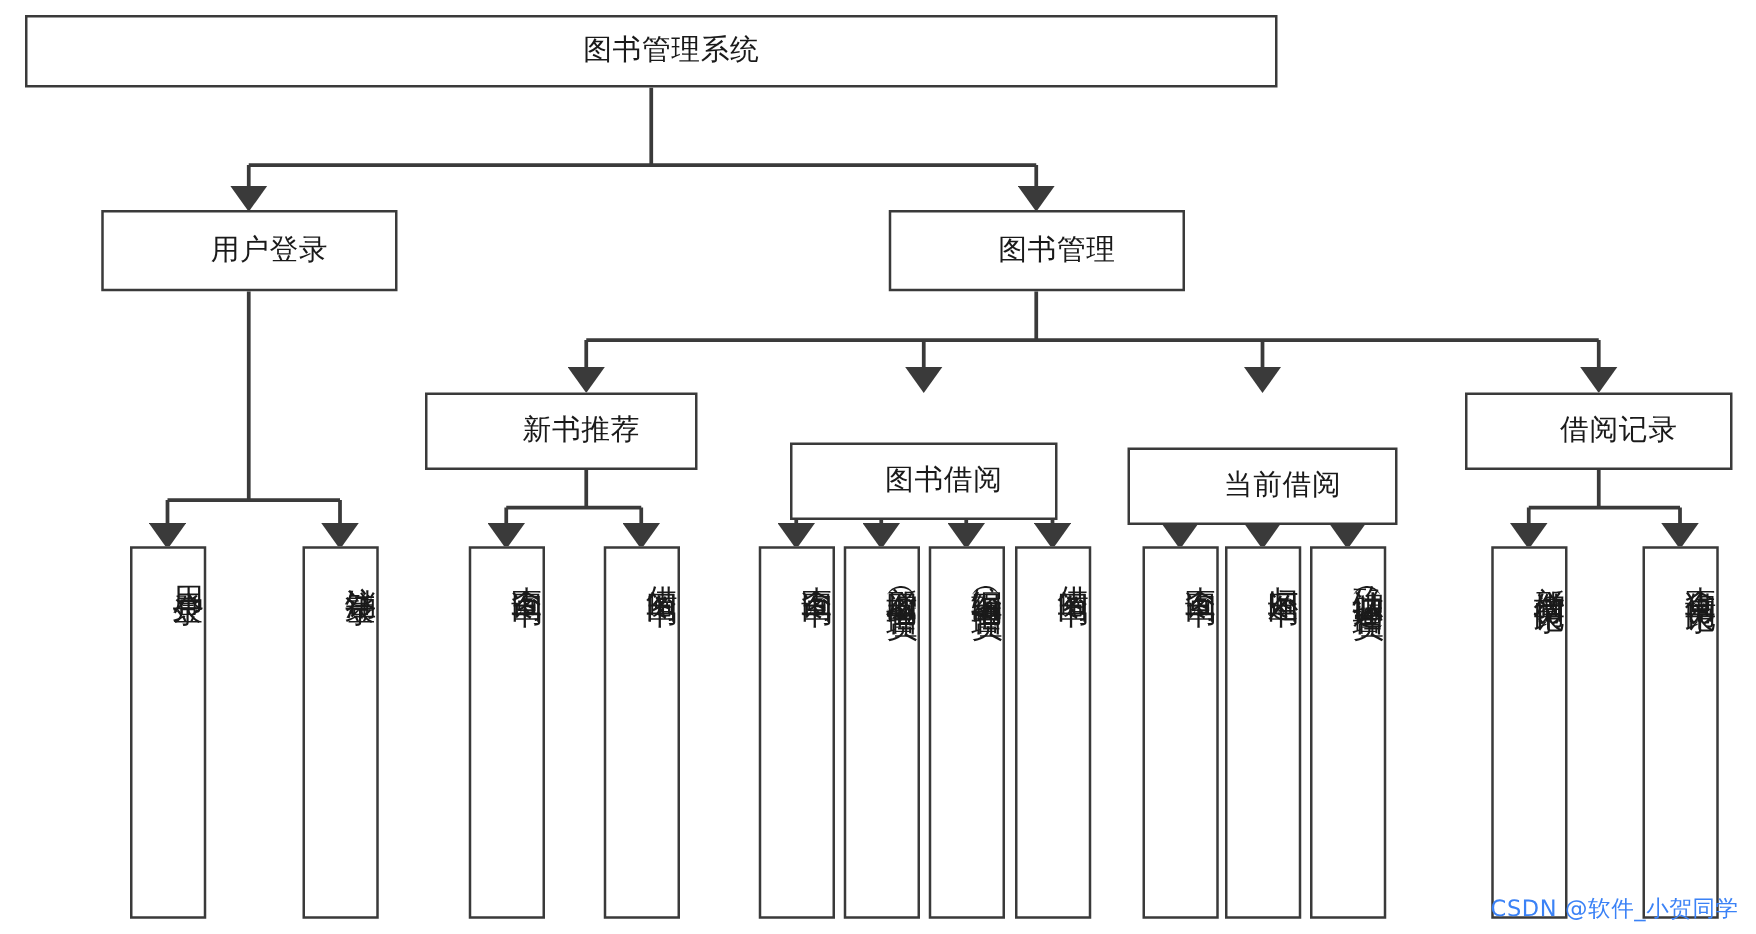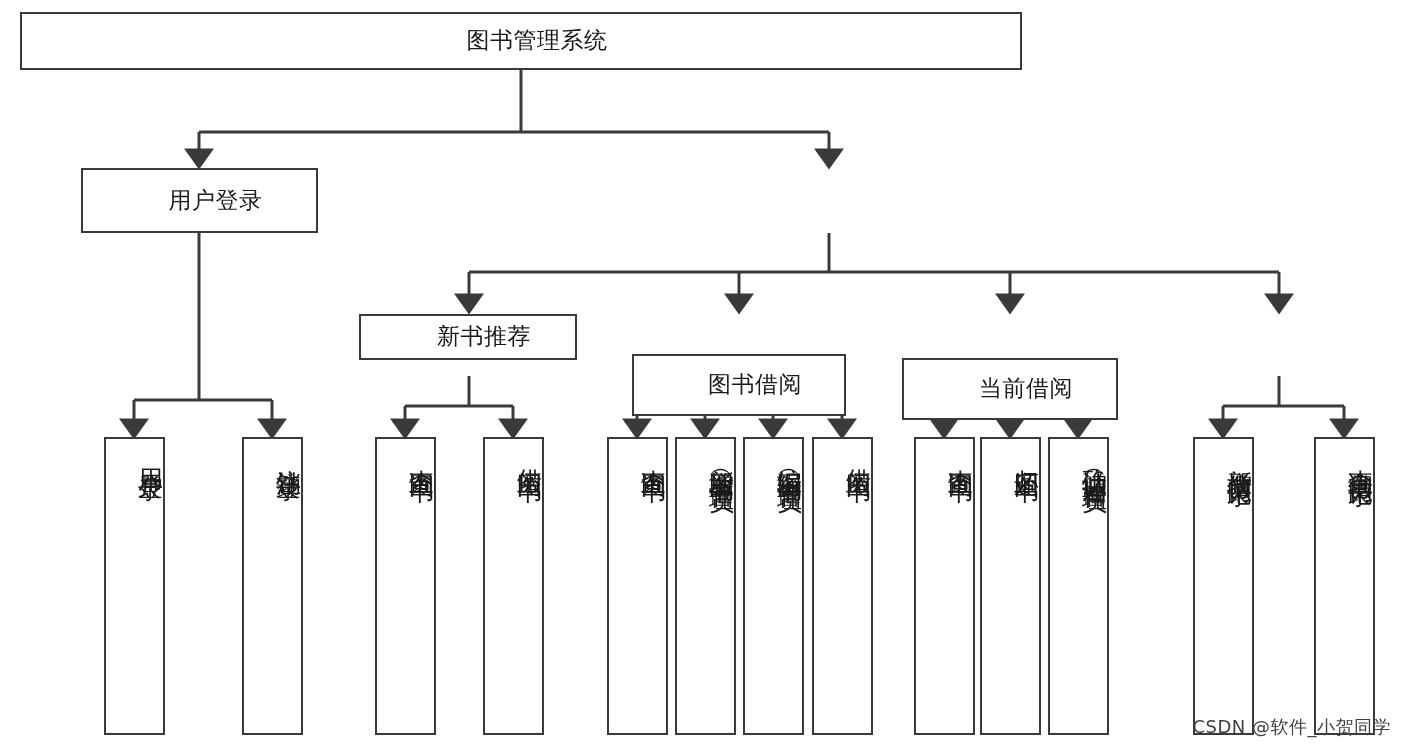--- a/index.html
+++ b/index.html
@@ -59,21 +59,21 @@
     font-size: 25px;
     line-height: 1.0;
     letter-spacing: 3px;
     white-space: nowrap;
   }
   .watermark {
     position: absolute;
     right: 14px;
     bottom: 8px;
     font-size: 18px;
-    color: #404040;
+    color: #3b82f6;
     letter-spacing: 0.5px;
     white-space: nowrap;
   }
 </style>
 </head>
 <body>
 
 <div id="canvas">
 
   <svg class="edges" viewBox="0 0 1405 747">
@@ -126,30 +126,36 @@
     </g>
   </svg>
 
   <div class="node horiz" style="left:20px; top:12px; width:1002px; height:58px;">
     <span class="label">图书管理系统</span>
   </div>
 
   <div class="node horiz" style="left:81px; top:168px; width:237px; height:65px;">
     <span class="label">用户登录</span>
   </div>
-
-  <div class="node horiz" style="left:359px; top:314px; width:218px; height:46px;">
+  <div class="node horiz" style="left:711px; top:168px; width:237px; height:65px;">
+    <span class="label">图书管理</span>
+  </div>
+
+  <div class="node horiz" style="left:340px; top:314px; width:218px; height:62px;">
     <span class="label">新书推荐</span>
   </div>
   <div class="node horiz" style="left:632px; top:314px; width:214px; height:62px;margin-top:40px;">
     <span class="label">图书借阅</span>
   </div>
   <div class="node horiz" style="left:902px; top:314px; width:216px; height:62px;margin-top:44px;">
     <span class="label">当前借阅</span>
   </div>
+  <div class="node horiz" style="left:1172px; top:314px; width:214px; height:62px;">
+    <span class="label">借阅记录</span>
+  </div>
 
   <div class="node vert" style="left:104px; top:437px; width:61px; height:298px;">
     <span class="label">用户登录</span>
   </div>
   <div class="node vert" style="left:242px; top:437px; width:61px; height:298px;">
     <span class="label">注销登录</span>
   </div>
 
   <div class="node vert" style="left:375px; top:437px; width:61px; height:298px;">
     <span class="label">查询图书</span>

